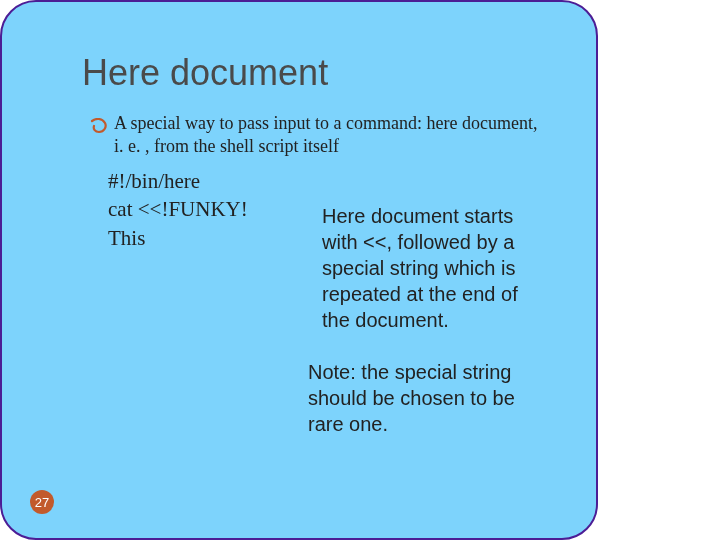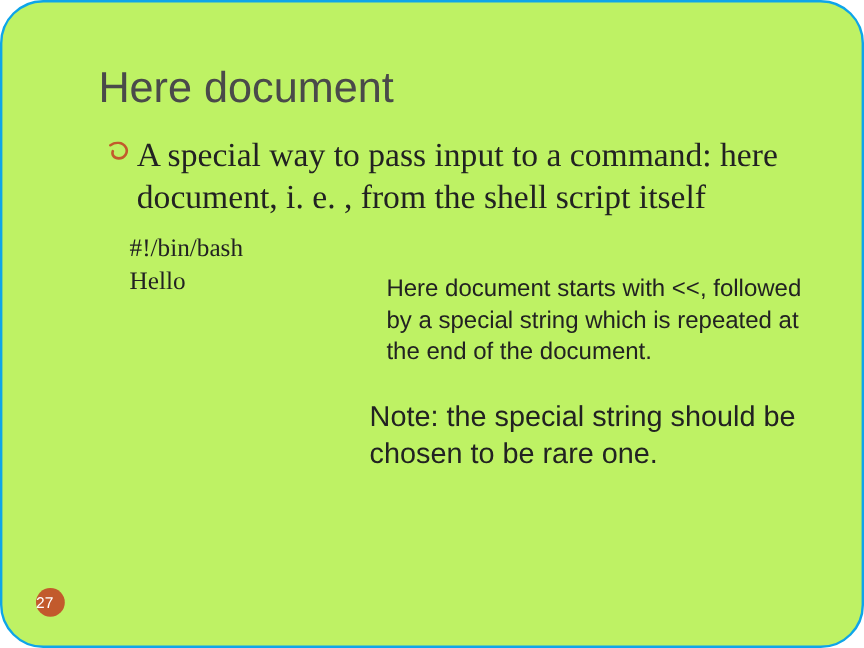--- a/index.html
+++ b/index.html
@@ -6,47 +6,47 @@
     margin: 0;
     padding: 0;
     width: 720px;
     height: 540px;
     background: #fff;
     font-family: "Times New Roman", Times, serif;
     color: #222;
   }
   .slide {
     box-sizing: border-box;
-    width: 720px;
+    width: 598px;
     height: 540px;
     position: relative;
-    border: 2px solid #0ea5e9;
+    border: 2px solid #4c1d95;
     border-radius: 36px;
     padding: 50px 50px 30px 80px;
-    background: #bef264;
+    background: #7dd3fc;
   }
   .title {
     font-family: Arial, Helvetica, sans-serif;
     font-size: 36px;
     color: #4a4a4a;
     margin: 0 0 18px 0;
     font-weight: normal;
   }
   .bullet-row {
     display: flex;
     align-items: flex-start;
     margin-left: 8px;
   }
   .bullet-icon {
     flex: 0 0 auto;
     margin-top: 6px;
     margin-right: 6px;
   }
   .bullet-text {
-    font-size: 28px;
+    font-size: 18px;
     line-height: 1.25;
   }
   .body-indent {
     margin-left: 26px;
   }
   .code-block {
     margin-top: 10px;
     font-size: 21px;
     line-height: 1.35;
   }
@@ -60,40 +60,40 @@
   .ann-col {
     font-family: Arial, Helvetica, sans-serif;
     font-size: 20px;
     line-height: 1.3;
     color: #222;
     margin-top: 46px;
     max-width: 380px;
   }
   .note {
     font-family: Arial, Helvetica, sans-serif;
-    font-size: 24px;
+    font-size: 20px;
     line-height: 1.3;
     margin-left: 200px;
     margin-top: 26px;
     max-width: 370px;
   }
   .page-num {
     position: absolute;
     left: 28px;
     bottom: 24px;
     width: 24px;
     height: 24px;
     border-radius: 50%;
     background: #c25a2c;
     color: #fff;
     font-family: Arial, Helvetica, sans-serif;
     font-size: 13px;
     display: flex;
     align-items: center;
-    justify-content: flex-start;
+    justify-content: center;
   }
 </style>
 </head>
 <body>
 
 <div class="slide">
 
   <h1 class="title">Here document</h1>
 
   <div class="bullet-row">
@@ -101,22 +101,23 @@
       <svg width="18" height="16" viewBox="0 0 18 16">
         <path d="M2 3 C 6 0, 12 0, 15 5 C 17 9, 14 14, 9 14 C 5 14, 3 11, 4 8" fill="none" stroke="#c25a2c" stroke-width="2.2" stroke-linecap="round"></path>
       </svg>
     </span>
     <div class="bullet-text">A special way to pass input to a command: here document, i. e. , from the shell script itself</div>
   </div>
 
   <div class="body-indent">
     <div class="side-by-side">
       <div class="code-col code-block">
-        <div class="code-line">#!/bin/bash</div>
-        <div class="code-line">Hello</div>
+        <div class="code-line">#!/bin/here</div>
+        <div class="code-line">cat &lt;&lt;!FUNKY!</div>
+        <div class="code-line">This</div>
       </div>
       <div class="ann-col">Here document starts with &lt;&lt;, followed by a special string which is repeated at the end of the document.</div>
     </div>
 
     <div class="note">Note: the special string should be chosen to be rare one.</div>
   </div>
 
   <div class="page-num">
     <span>27</span>
   </div>

